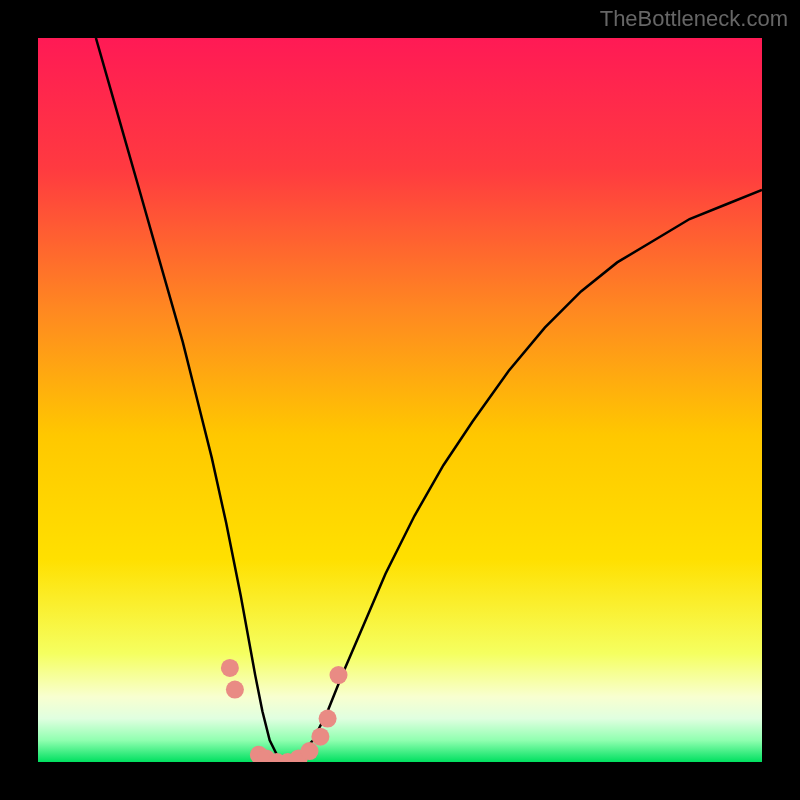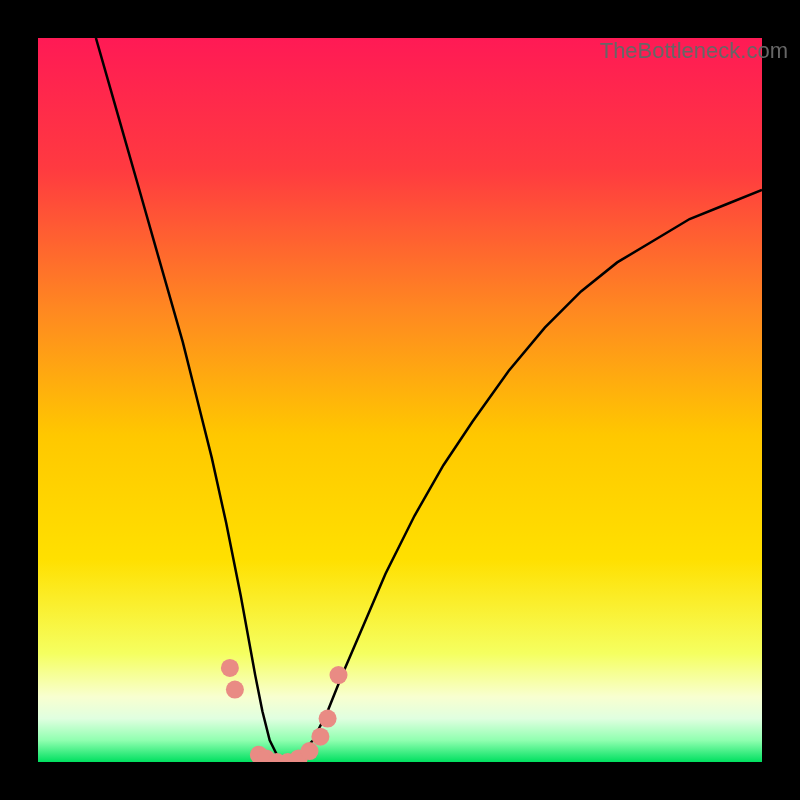--- a/index.html
+++ b/index.html
@@ -12,21 +12,20 @@
     font-family: Arial, sans-serif;
   }
   .watermark {
     position: absolute;
     top: 6px;
     right: 12px;
     color: #666;
     font-size: 22px;
     font-weight: 500;
     z-index: 10;
-    margin-top: 32px;
   }
   .plot-area {
     position: absolute;
     left: 38px;
     top: 38px;
     width: 724px;
     height: 724px;
   }
   .gradient-bg {
     position: absolute;

